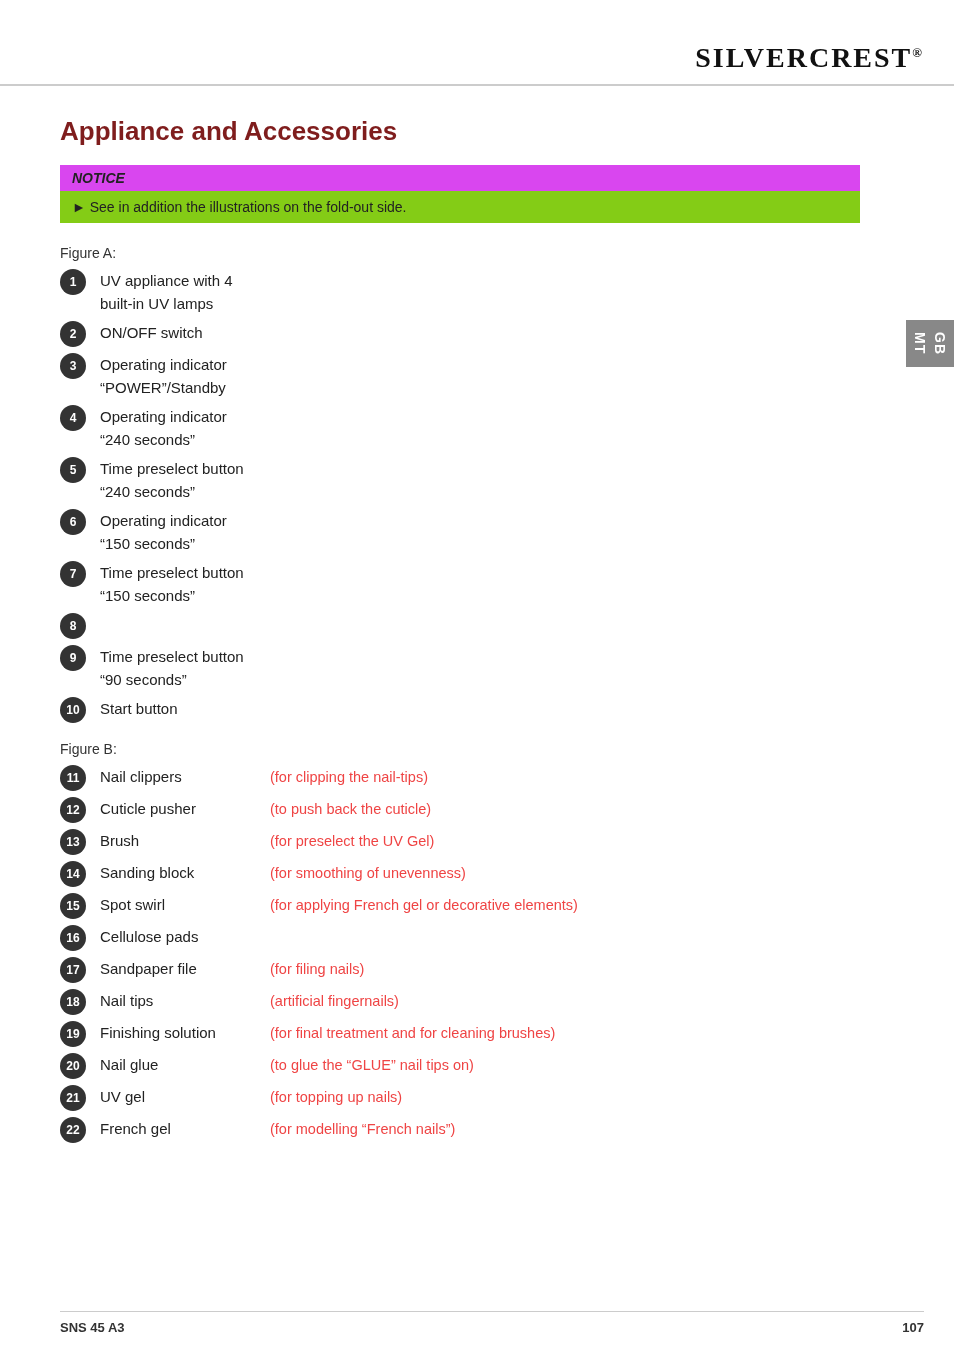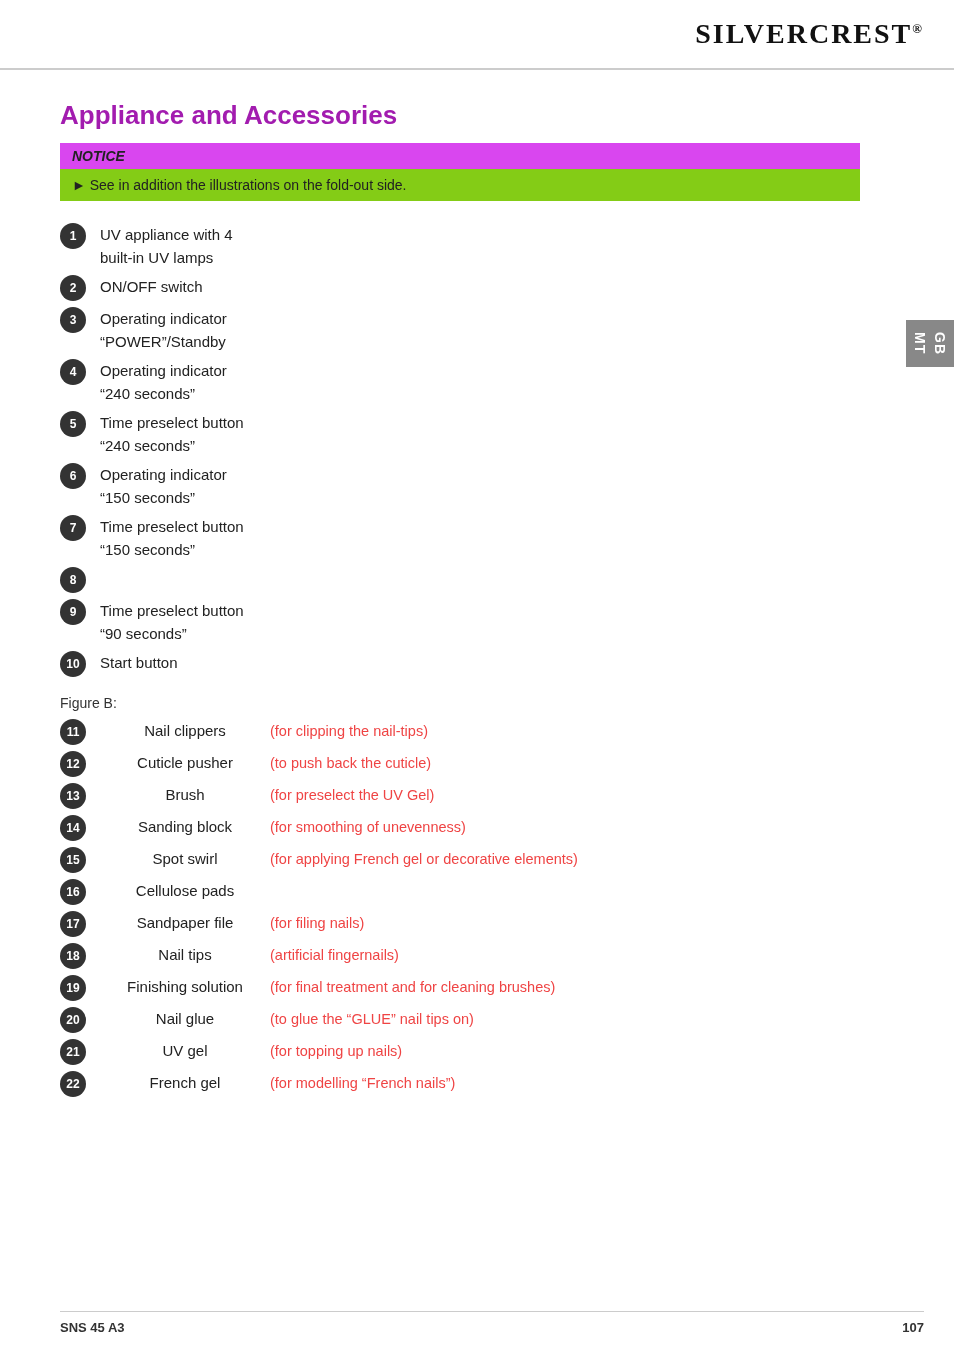--- a/index.html
+++ b/index.html
@@ -9,22 +9,23 @@
       background: #fff;
       font-family: Arial, Helvetica, sans-serif;
       font-size: 15px;
       color: #222;
       position: relative;
     }
 
     
     .header {
       text-align: right;
-      padding: 18px 30px 18px 0;
+      padding: 18px 30px 10px 0;
       border-bottom: 2px solid #ccc;
+      margin-top: 24px;
     }
     .brand-name {
       font-family: Georgia, 'Times New Roman', serif;
       font-size: 28px;
       font-weight: bold;
       letter-spacing: 2px;
       color: #111;
     }
     .brand-name sup {
       font-size: 13px;
@@ -53,22 +54,22 @@
     
     .content {
       padding: 30px 40px 40px 60px;
       max-width: 900px;
     }
 
     
     .page-title {
       font-size: 26px;
       font-weight: bold;
-      color: #a21caf;
-      margin-bottom: 12px;
+      color: #7f1d1d;
+      margin-bottom: 18px;
     }
 
     
     .notice-box {
       background: #d9d9d9;
       border: none;
       padding: 0;
       margin-bottom: 22px;
     }
     .notice-header {
@@ -127,21 +128,20 @@
       min-width: 120px;
     }
     .item-list li .item-desc {
       color: #ef4444;
       font-size: 14.5px;
     }
 
     
     .fig-b-list li .item-text {
       flex: 0 0 170px;
-      text-align: center;
     }
 
     
     .footer {
       position: absolute;
       bottom: 20px;
       left: 60px;
       right: 30px;
       display: flex;
       justify-content: space-between;
@@ -170,20 +170,21 @@
 
 <div class="content">
 
   <h1 class="page-title">Appliance and Accessories</h1>
 
   <div class="notice-box">
     <div class="notice-header">NOTICE</div>
     <div class="notice-body">See in addition the illustrations on the fold-out side.</div>
   </div>
 
+  <div class="figure-label">Figure A:</div>
   <ul class="item-list" id="fig-a-list">
       <li>
       <span class="num-badge">1</span>
       <span class="item-text">UV appliance with 4 built-in UV lamps</span>
     </li>
       <li>
       <span class="num-badge">2</span>
       <span class="item-text">ON/OFF switch</span>
     </li>
       <li>

